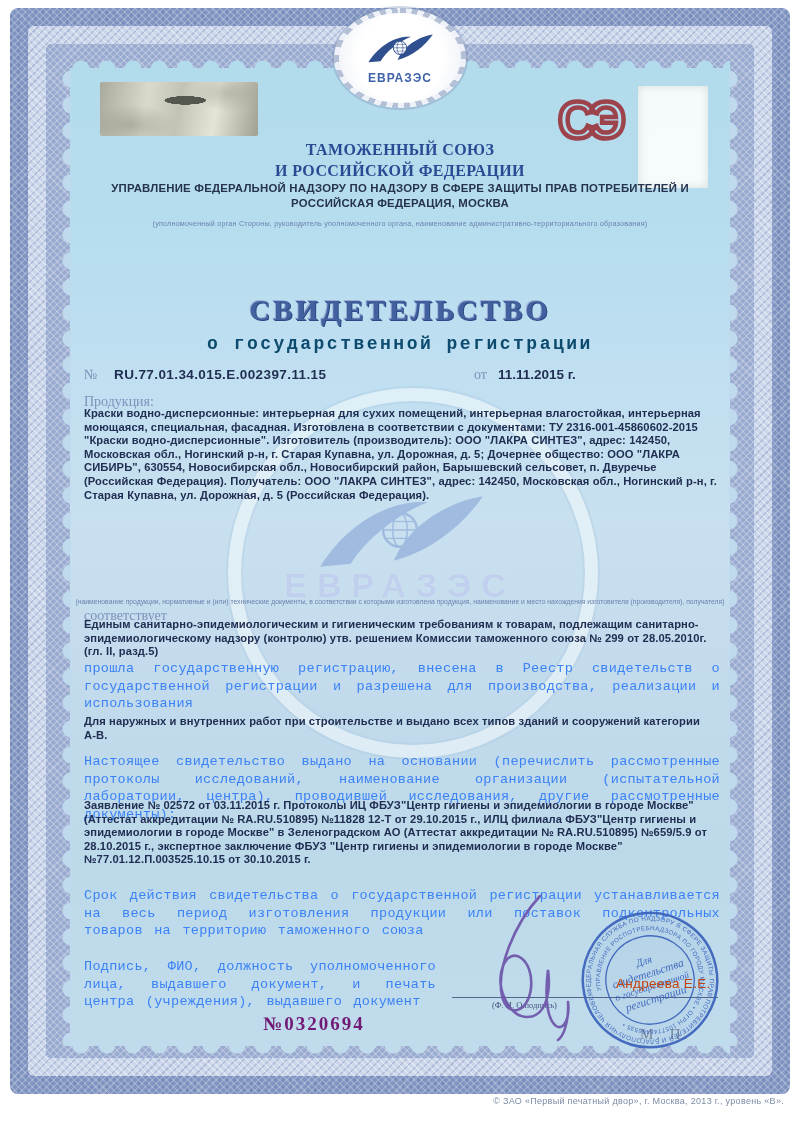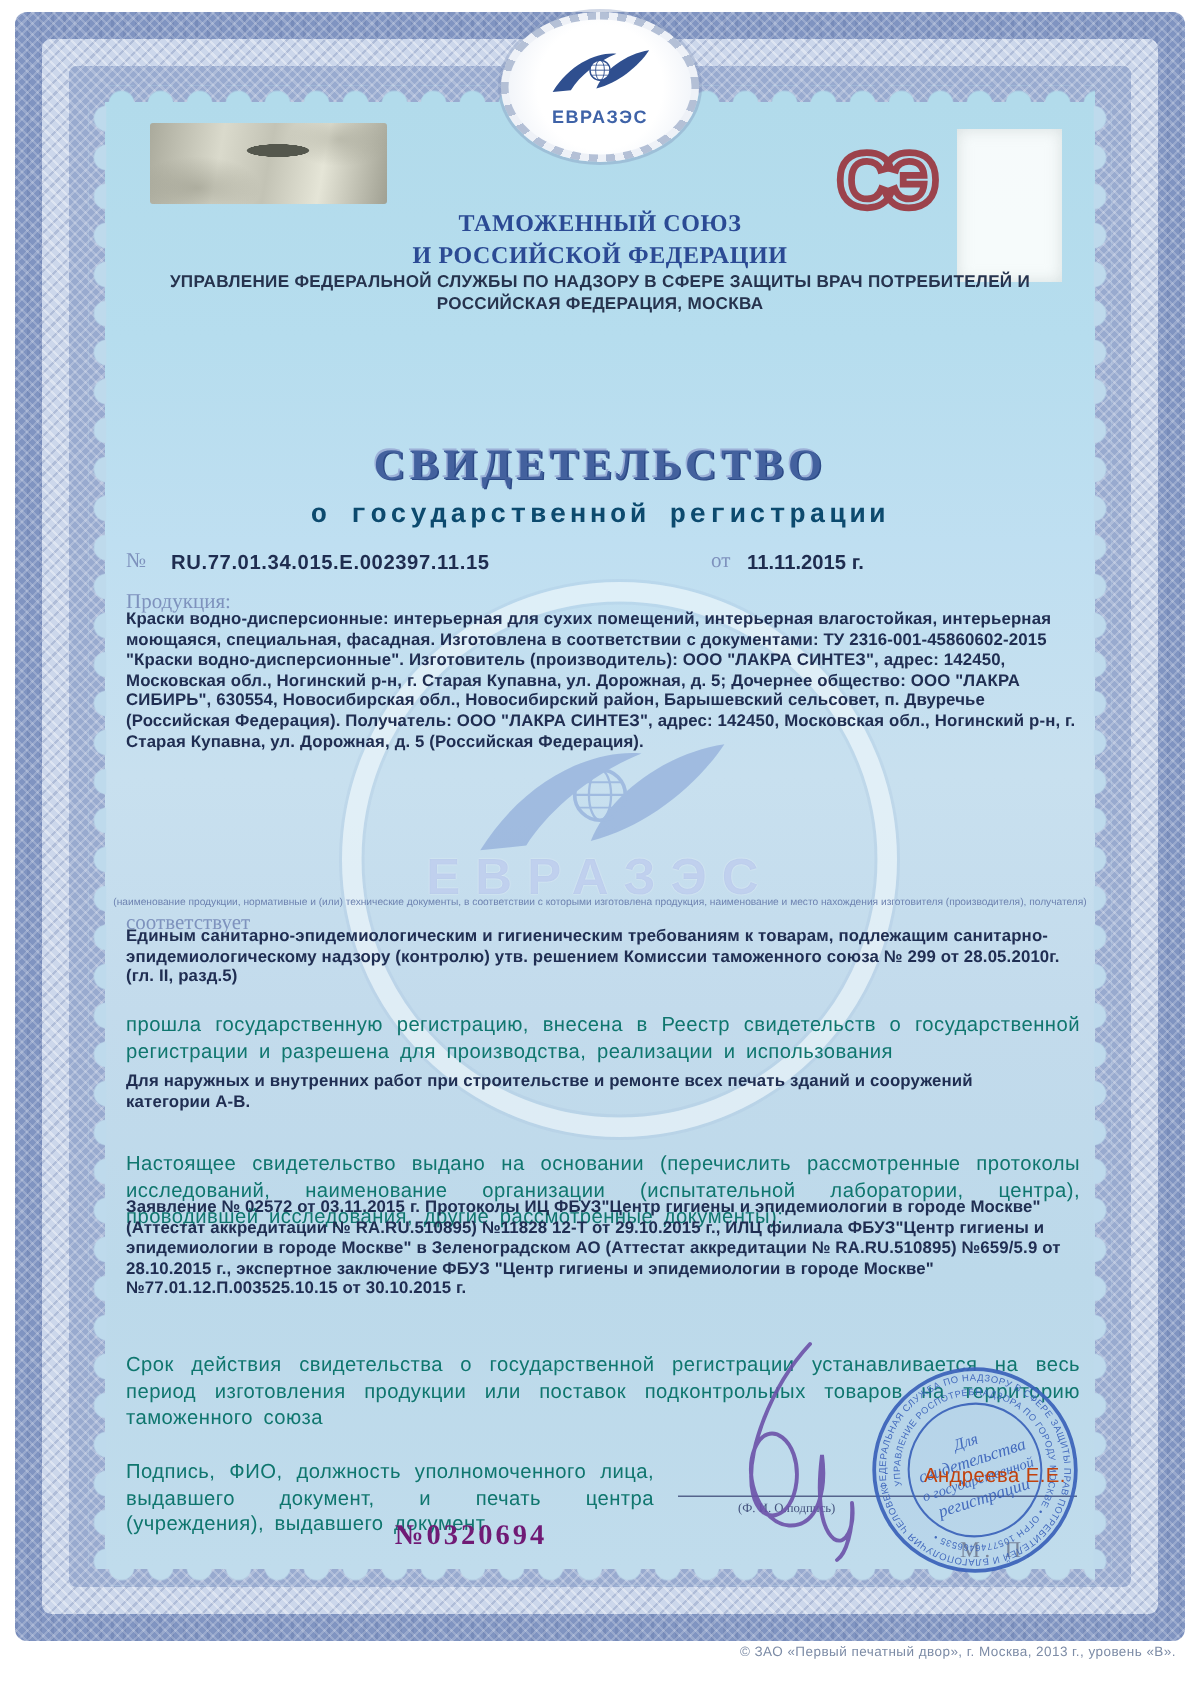--- a/index.html
+++ b/index.html
@@ -73,22 +73,22 @@
   .subtitle{left:80px;top:334px;width:640px;text-align:center;z-index:5;
     font-family:Liberation Mono, monospace;font-weight:bold;font-size:18px;letter-spacing:2.5px;color:#0c4a6e;}
 
   .serif-label{font-family:"Liberation Serif",serif;font-size:14px;color:#7e92bd;z-index:5;}
   .num-sign{left:84px;top:367px;}
   .num-val{left:114px;top:367px;font-weight:bold;font-size:13.5px;color:#1f2d50;letter-spacing:.4px;z-index:5;}
   .date-prefix{left:474px;top:367px;}
   .date-val{left:498px;top:367px;font-weight:bold;font-size:13.5px;color:#1f2d50;z-index:5;}
 
   .body-sans{font-weight:bold;font-size:11.2px;line-height:13.6px;color:#202e52;letter-spacing:.1px;z-index:5;}
-  .body-serif{font-family:Liberation Sans, sans-serif;font-size:13.5px;line-height:17.5px;color:#0f766e;
-    text-align:justify;word-spacing:3px;letter-spacing:.3px;z-index:5;margin-top:14px;}
+  .body-serif{font-family:Liberation Mono, monospace;font-size:13.5px;line-height:17.5px;color:#3b82f6;
+    text-align:justify;word-spacing:3px;letter-spacing:.3px;z-index:5;}
 
   .product-label{left:84px;top:394px;}
   .product-text{left:84px;top:407px;width:636px;}
 
   
   .wm-ring{left:228px;top:388px;width:344px;height:344px;border-radius:50%;z-index:3;
     border:13px solid rgba(246,251,253,.55);
     box-shadow:0 0 0 2px rgba(160,185,220,.22), inset 0 0 0 2px rgba(160,185,220,.22);}
   .wm-logo{left:295px;top:490px;width:210px;height:86px;opacity:.5;z-index:3;}
   .wm-text{left:80px;top:566px;width:640px;text-align:center;z-index:3;font-weight:bold;font-size:34px;
@@ -149,22 +149,23 @@
   <svg width="70" height="56" viewBox="0 0 70 56">
     <text x="1" y="46" font-family="Liberation Sans, sans-serif" font-size="52" font-weight="bold" fill="none" stroke="#9c434c" stroke-width="4.5" letter-spacing="-6">СЭ</text>
   </svg>
 </div>
 
 <div class="abs wm-rect"></div>
 
 <div class="abs header">
   <div class="h-serif">ТАМОЖЕННЫЙ СОЮЗ</div>
   <div class="h-serif">И РОССИЙСКОЙ ФЕДЕРАЦИИ</div>
-  <div class="h-sans">УПРАВЛЕНИЕ ФЕДЕРАЛЬНОЙ СЛУЖБЫ ПО НАДЗОРУ В СФЕРЕ ЗАЩИТЫ ВРАЧ ПОТРЕБИТЕЛЕЙ И</div>
+  <div class="h-sans">УПРАВЛЕНИЕ ФЕДЕРАЛЬНОЙ НАДЗОРУ ПО НАДЗОРУ В СФЕРЕ ЗАЩИТЫ ПРАВ ПОТРЕБИТЕЛЕЙ И</div>
   <div class="h-sans">РОССИЙСКАЯ ФЕДЕРАЦИЯ, МОСКВА</div>
+  <div class="caption">(уполномоченный орган Стороны, руководитель уполномоченного органа, наименование административно-территориального образования)</div>
 </div>
 
 <div class="abs title">СВИДЕТЕЛЬСТВО</div>
 <div class="abs subtitle">о государственной регистрации</div>
 
 <span class="abs serif-label num-sign">№</span>
 <span class="abs num-val">RU.77.01.34.015.E.002397.11.15</span>
 <span class="abs serif-label date-prefix">от</span>
 <span class="abs date-val">11.11.2015 г.</span>
 
@@ -183,21 +184,21 @@
     <line x1="50.5" y1="31.5" x2="69.5" y2="31.5" stroke="#7a98d2" stroke-width="0.8"></line>
   </svg>
 </div>
 <div class="abs wm-text">ЕВРАЗЭС</div>
 
 <div class="abs caption2">(наименование продукции, нормативные и (или) технические документы, в соответствии с которыми изготовлена продукция, наименование и место нахождения изготовителя (производителя), получателя)</div>
 <div class="abs serif-label sootv">соответствует</div>
 <div class="abs body-sans conformity">Единым санитарно-эпидемиологическим и гигиеническим требованиям к товарам, подлежащим санитарно-эпидемиологическому надзору (контролю) утв. решением Комиссии таможенного союза № 299 от 28.05.2010г.(гл. II, разд.5)</div>
 
 <div class="abs body-serif reg">прошла государственную регистрацию, внесена в Реестр свидетельств о государственной регистрации и разрешена для производства, реализации и использования</div>
-<div class="abs body-sans usage">Для наружных и внутренних работ при строительстве и ремонте всех печать зданий и сооружений категории А-В.</div>
+<div class="abs body-sans usage">Для наружных и внутренних работ при строительстве и выдано всех типов зданий и сооружений категории А-В.</div>
 
 <div class="abs body-serif basis-intro">Настоящее свидетельство выдано на основании (перечислить рассмотренные протоколы исследований, наименование организации (испытательной лаборатории, центра), проводившей исследования, другие рассмотренные документы):</div>
 <div class="abs body-sans basis-docs">Заявление № 02572 от 03.11.2015 г. Протоколы ИЦ ФБУЗ"Центр гигиены и эпидемиологии в городе Москве" (Аттестат аккредитации № RA.RU.510895) №11828 12-Т от 29.10.2015 г., ИЛЦ филиала ФБУЗ"Центр гигиены и эпидемиологии в городе Москве" в Зеленоградском АО (Аттестат аккредитации № RA.RU.510895) №659/5.9 от 28.10.2015 г., экспертное заключение ФБУЗ "Центр гигиены и эпидемиологии в городе Москве" №77.01.12.П.003525.10.15 от 30.10.2015 г.</div>
 
 <div class="abs body-serif validity">Срок действия свидетельства о государственной регистрации устанавливается на весь период изготовления продукции или поставок подконтрольных товаров на территорию таможенного союза</div>
 
 <div class="abs body-serif sign-label">Подпись, ФИО, должность уполномоченного лица, выдавшего документ, и печать центра (учреждения), выдавшего документ</div>
 
 <div class="abs sig-svg">
   <svg width="155" height="152" viewBox="0 0 155 152">

